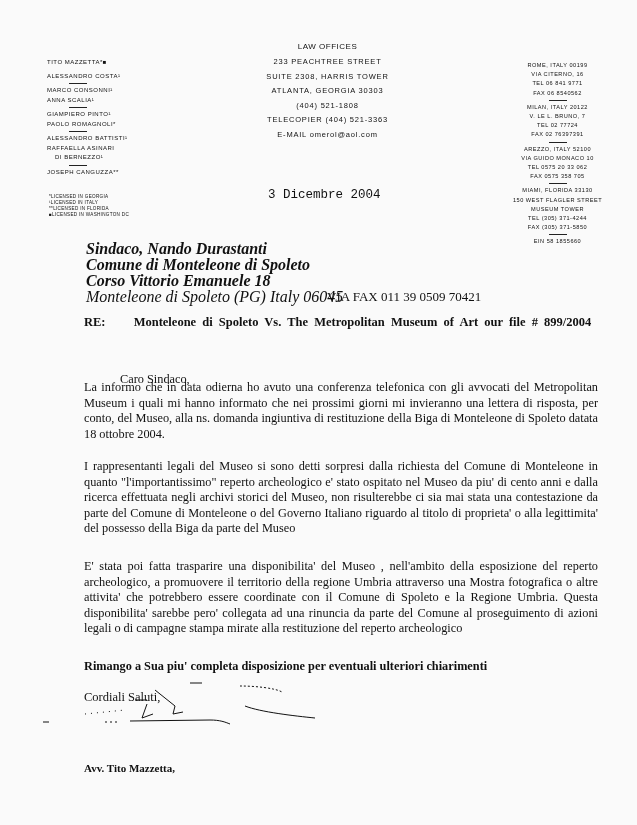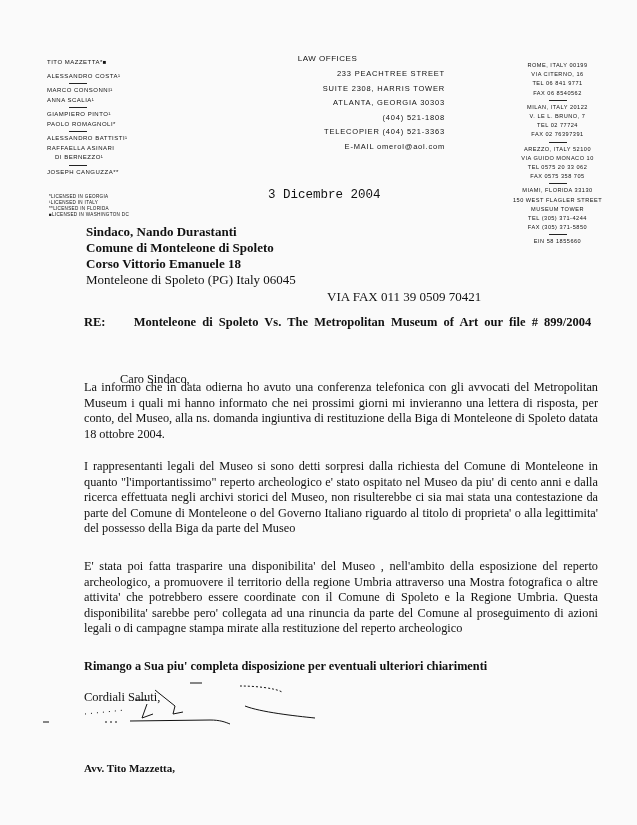--- a/index.html
+++ b/index.html
@@ -2,37 +2,37 @@
 <html><head>
 <meta charset="utf-8">
 <style>
   html, body { margin: 0; padding: 0; }
   body {
     width: 637px; height: 825px; background: #fafafa; position: relative; overflow: hidden;
     color: #111; font-family: "Liberation Serif", serif;
   }
   
   .lh-center { position: absolute; left: 210px; top: 40px; width: 235px; text-align: center; font-family: "Liberation Sans", sans-serif; }
-  .lh-law { font-size: 8px; letter-spacing: 0.5px; margin-top: 14px; }
+  .lh-law { font-size: 8px; letter-spacing: 0.5px; margin-top: 2px; }
   .lh-firm { font-family: "Liberation Serif", serif; font-size: 13px; letter-spacing: 1.2px; margin-top: 1px; font-variant: small-caps; }
-  .lh-line { font-size: 7.5px; letter-spacing: 0.8px; line-height: 14.5px; text-align: right; }
+  .lh-line { font-size: 7.5px; letter-spacing: 0.8px; line-height: 14.5px; }
   .lh-line:first-of-type { }
   
   .lh-left { position: absolute; left: 47px; top: 58px; width: 90px; font-family: "Liberation Sans", sans-serif; font-size: 6px; letter-spacing: 0.5px; }
   .lh-left .nm { line-height: 9.5px; }
   .lh-left .sep { width: 18px; height: 1px; background: #222; margin: 2px 0 2px 22px; }
   .lh-left .indent { padding-left: 8px; }
   .foot { position: absolute; left: 49px; top: 194px; font-family: "Liberation Sans", sans-serif; font-size: 4.6px; line-height: 6px; letter-spacing: 0.3px; }
   
   .lh-right { position: absolute; left: 500px; top: 61px; width: 115px; text-align: center; font-family: "Liberation Sans", sans-serif; font-size: 5.6px; letter-spacing: 0.5px; }
   .lh-right .ln { line-height: 9.2px; }
   .lh-right .sep { width: 18px; height: 1px; background: #222; margin: 2px auto; }
   
   .date { position: absolute; left: 268px; top: 188px; font-size: 12.5px; font-family: Liberation Mono, monospace; }
-  .addr { position: absolute; left: 86px; top: 224px; font-size: 13px; line-height: 16px; }
+  .addr { position: absolute; left: 86px; top: 241px; font-size: 16px; line-height: 16px; font-style: italic; }
   .addr .b { font-weight: bold; }
   .viafax { position: absolute; left: 327px; top: 289px; font-size: 13px; }
   .re { position: absolute; left: 84px; top: 315px; width: 520px; font-size: 12.5px; font-weight: bold; line-height: 15px; word-spacing: 3px; }
   .re .lab { margin-right: 22px; }
   .para { position: absolute; left: 84px; width: 514px; font-size: 12.3px; line-height: 15.6px; text-align: justify; }
   .sig-close { position: absolute; left: 84px; top: 690px; font-size: 12.5px; }
   .sig-name { position: absolute; left: 84px; top: 762px; font-size: 11px; font-weight: bold; }
   svg.sig { position: absolute; left: 35px; top: 678px; }
 </style>
 </head>

